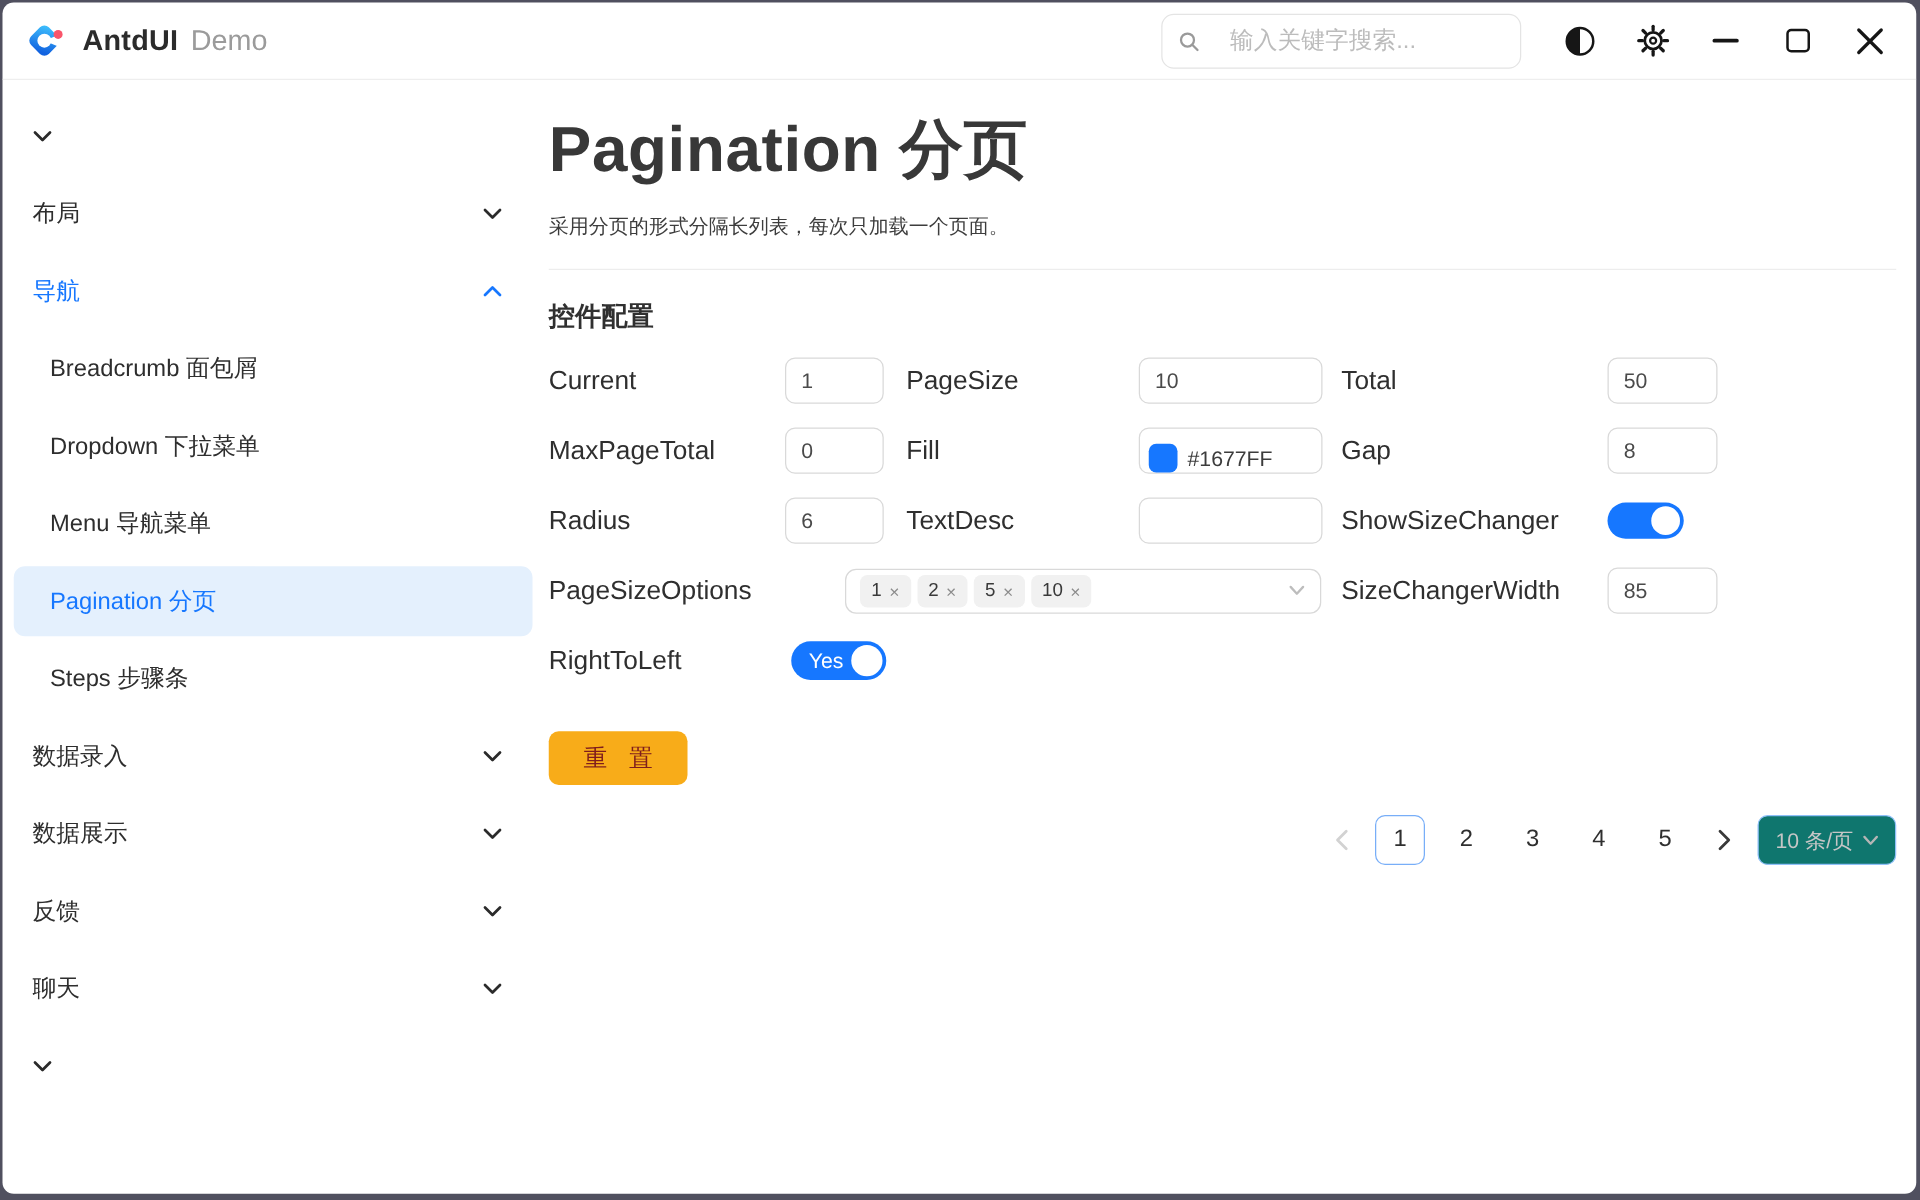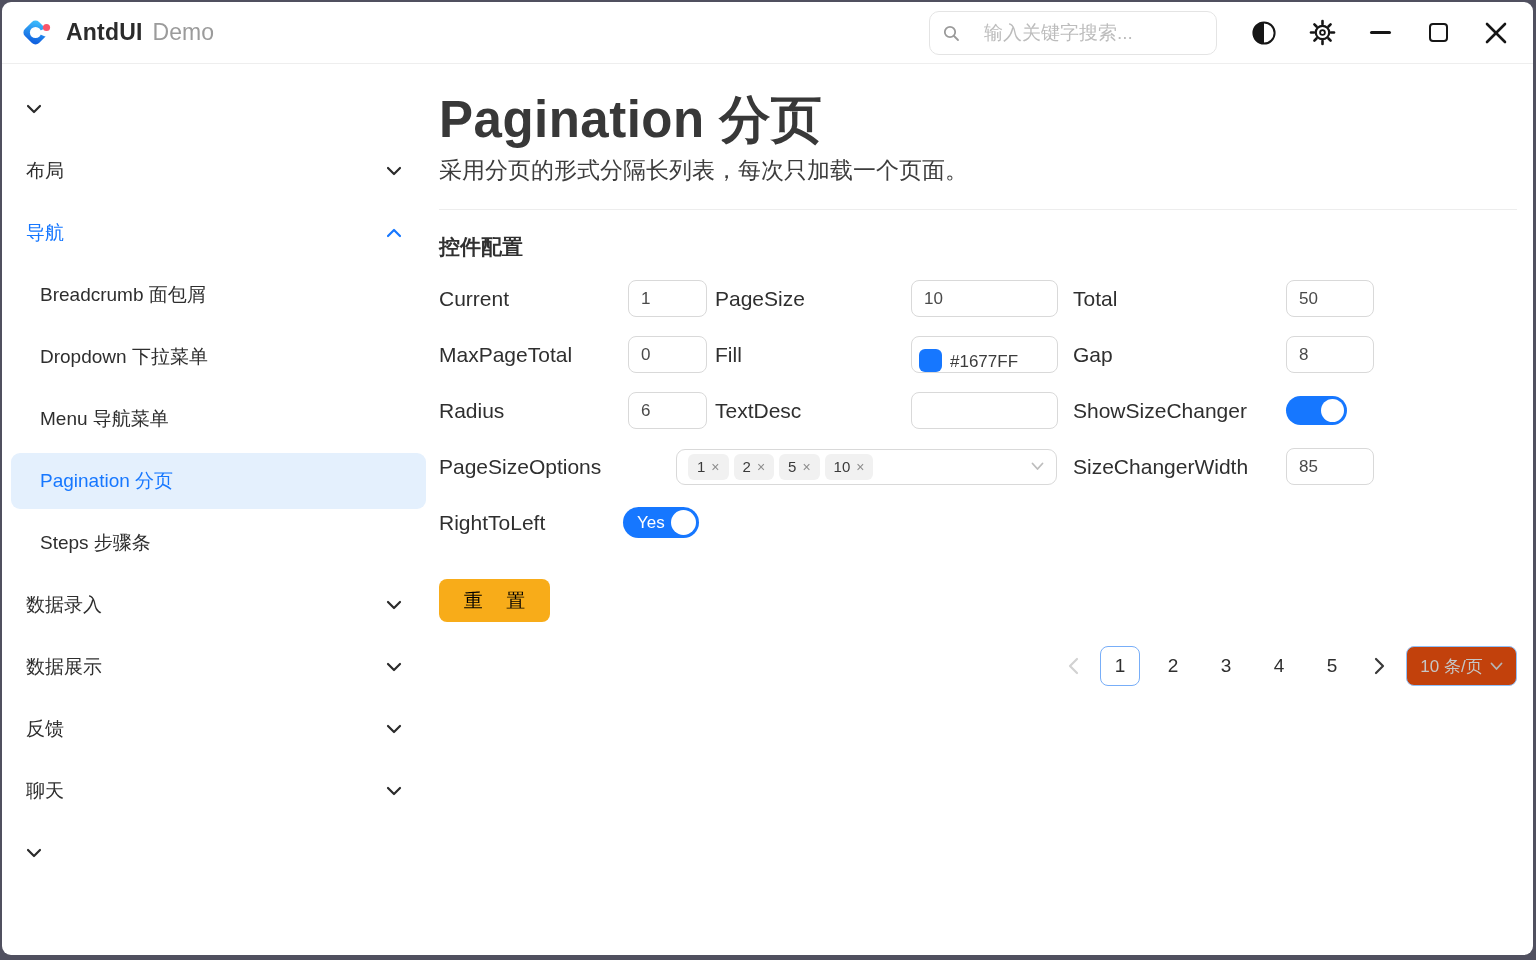--- a/index.html
+++ b/index.html
@@ -56,30 +56,30 @@
   }
   .side-sub.selected {
     background:#e4f0fd; border-radius:9px;
     margin:3px 6px 3px 9px; height:56px; padding-left:29px;
     color:#1677ff;
   }
 
   
   .content { flex:1; padding:22px 16px 0 7px; position:relative; }
   .page-title { font-size:51px; font-weight:600; color:#383838; letter-spacing:0.5px; }
-  .page-subtitle { font-size:23px; color:#3d3d3d; }
+  .page-subtitle { font-size:16px; color:#3d3d3d; margin-top:16px; }
   .divider { border-bottom:1px solid #ededed; margin-top:23px; }
   .section-title { font-size:21px; color:#303030; margin-top:23px; font-weight:700; }
 
   .form { margin-top:19px; }
   .frow { display:flex; align-items:center; height:37px; margin-bottom:19px; position:relative; }
   .flabel { font-size:21px; color:#2f2f2f; }
   .pos-l1 { position:absolute; left:0; }
   .pos-i1 { position:absolute; left:189px; }
-  .pos-l2 { position:absolute; left:276px; }
+  .pos-l2 { position:absolute; left:286px; }
   .pos-i2 { position:absolute; left:472px; }
   .pos-l3 { position:absolute; left:634px; }
   .pos-i3 { position:absolute; left:847px; }
   .pos-sel { position:absolute; left:237px; }
 
   .cfg-input {
     height:37px; border:1px solid #d9d9d9; border-radius:8px;
     font-size:17px; color:#4a4a4a; padding:0 12px; outline:none;
     font-family:inherit; background:#fff;
   }
@@ -118,38 +118,38 @@
   }
   .tag {
     background:#f1f1f1; border-radius:6px; height:26px; display:flex; align-items:center;
     padding:0 9px; margin-left:5px; font-size:15px; color:#3a3a3a;
   }
   .tag .x { color:#8c8c8c; font-size:14px; margin-left:6px; cursor:pointer; }
   .ms-arrow { margin-left:auto; display:flex; }
 
   .reset-btn {
     margin-top:19px; width:111px; height:43px; border:none; border-radius:8px;
-    background:#f8ac19; color:#000000; font-size:19px; letter-spacing:6px;
-    padding-left:6px; cursor:pointer; font-family:Liberation Mono, monospace;
+    background:#f8ac19; color:#7f1d1d; font-size:19px; letter-spacing:6px;
+    padding-left:6px; cursor:pointer; font-family:Liberation Sans, sans-serif;
   }
 
   
   .pager {
     margin-top:24px; display:flex; justify-content:flex-end; align-items:center; gap:13px;
   }
   .pg-arrow { width:28px; height:40px; display:flex; align-items:center; justify-content:center; cursor:pointer; }
   .pg-num {
     width:40px; height:40px; display:flex; align-items:center; justify-content:center;
     font-size:19px; color:#2f2f2f; cursor:pointer; border-radius:8px;
   }
   .pg-num.current { border:1px solid #78aef8; }
   .pg-size {
     width:111px; height:40px; border:1px solid #8fc0f9; border-radius:8px;
     display:flex; align-items:center; justify-content:center; gap:7px;
-    color:#c6c6c6; font-size:17px; cursor:pointer; background:#c2410c;
+    color:#c6c6c6; font-size:17px; cursor:pointer; background:#0f766e;
   }
 </style>
 </head>
 <body>
 
 <div class="window">
 
   <div class="header">
     <svg class="logo" viewBox="0 0 34 34">
       <defs>
@@ -345,21 +345,21 @@
                   <polyline points="1.5,1.5 6.5,7 11.5,1.5" fill="none" stroke="#bdbdbd" stroke-width="1.8" stroke-linecap="round" stroke-linejoin="round"></polyline>
                 </svg>
               </span>
           </div>
           <span class="flabel pos-l3">SizeChangerWidth</span>
           <input class="cfg-input w-rt pos-i3" value="85" style="">
         </div>
 
         <div class="frow">
           <span class="flabel pos-l1">RightToLeft</span>
-          <div class="toggle-yes" style="position:absolute; left:184px;">
+          <div class="toggle-yes" style="position:absolute; left:194px;">
             <span class="txt">Yes</span>
             <div class="knob"></div>
           </div>
         </div>
       </div>
 
       <button class="reset-btn">重 置</button>
 
       
       <div class="pager">

